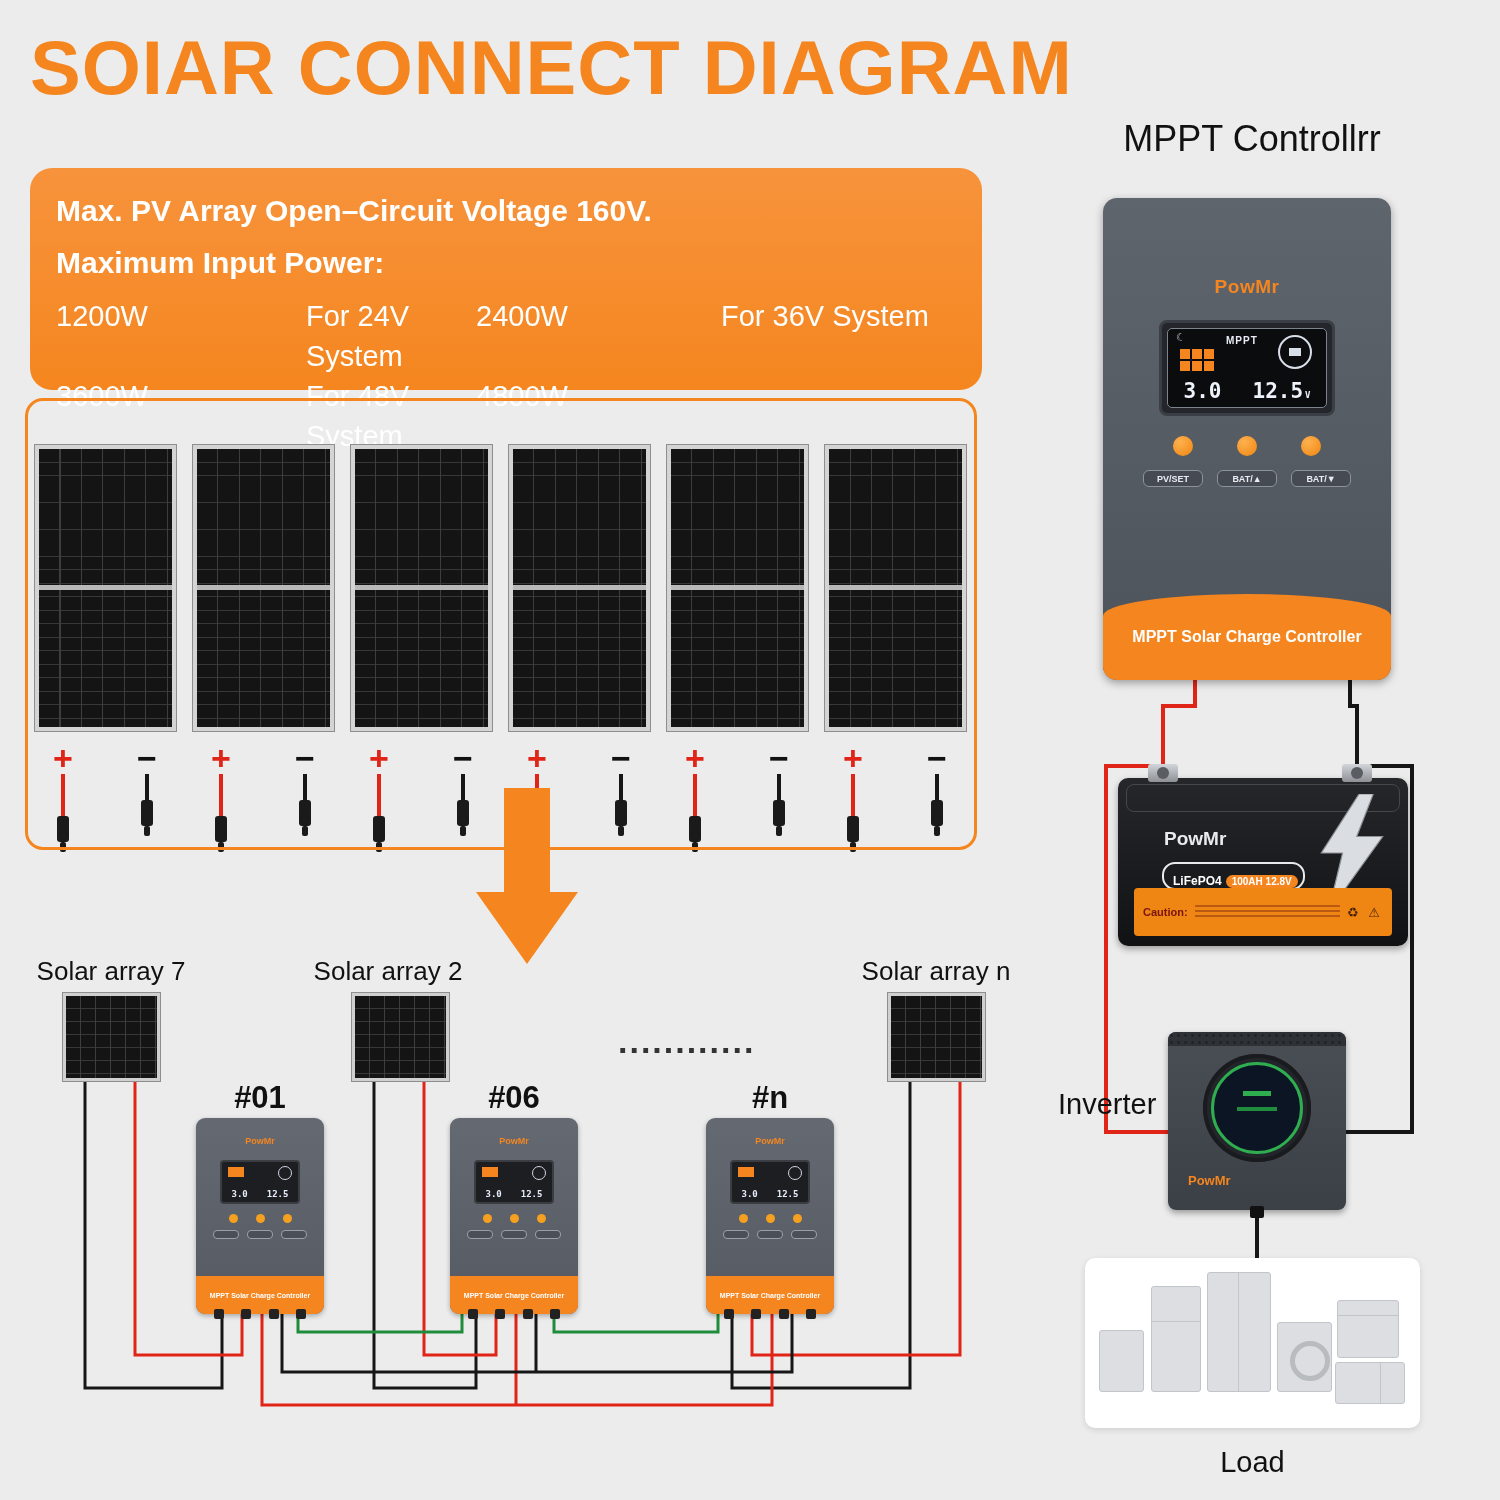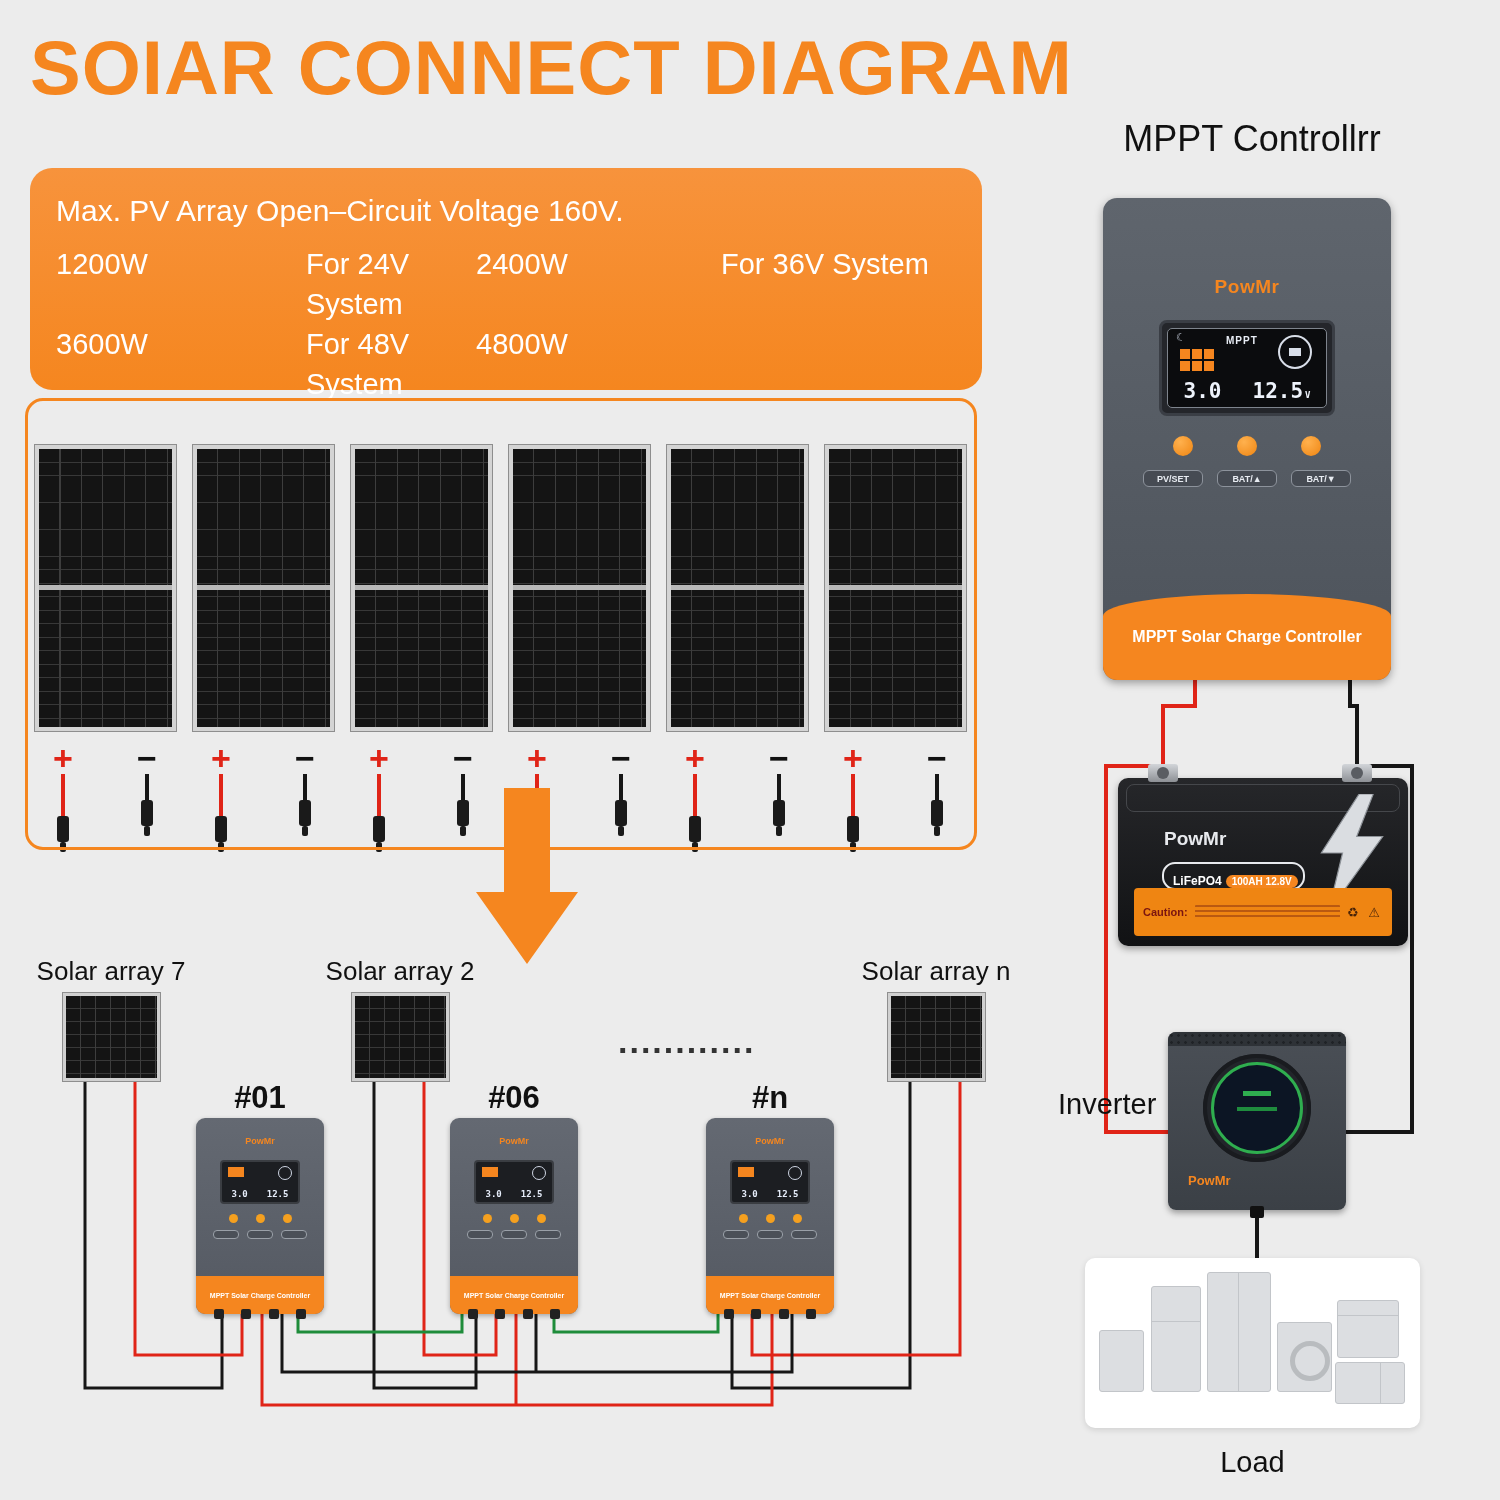--- a/index.html
+++ b/index.html
@@ -5,21 +5,21 @@
   html,body{margin:0;padding:0;background:#ececec;}
   .stage{position:relative;width:1500px;height:1500px;background:#ececec;font-family:"Liberation Sans",sans-serif;overflow:hidden;}
   .stage *{box-sizing:border-box;}
 
   
   .title{position:absolute;left:30px;top:24px;font-size:76px;font-weight:bold;color:#f5861f;letter-spacing:1px;white-space:nowrap;}
   .mppt-heading{position:absolute;left:1092px;top:118px;width:320px;text-align:center;font-size:36px;color:#111;}
 
   
   .specs{position:absolute;left:30px;top:168px;width:952px;height:222px;background:linear-gradient(#f7933c,#f5861f);border-radius:22px;color:#fff;padding:26px 26px 0 26px;}
-  .specs .l1{font-size:30px;font-weight:normal;}
+  .specs .l1{font-size:30px;font-weight:bold;}
   .specs .l2{font-size:30px;font-weight:bold;margin-top:18px;}
   .specs .rows{display:grid;grid-template-columns:250px 170px 245px 1fr;margin-top:16px;font-size:29px;line-height:40px;}
 
   
   .array-frame{position:absolute;left:25px;top:398px;width:952px;height:452px;border:3px solid #f5861f;border-radius:18px;}
   .pcol{position:absolute;top:445px;width:141px;height:360px;}
   .panel{position:absolute;left:0;top:0;width:141px;height:286px;background-color:#141414;border:4px solid #d4d4d4;box-shadow:0 0 0 1px #8e8e8e;
     background-image:
       repeating-linear-gradient(to right,transparent 0 20.5px,#3d3d3d 20.5px 21.5px),
       repeating-linear-gradient(to bottom,transparent 0 12.5px,#383838 12.5px 13.5px);}
@@ -188,20 +188,21 @@
       <path class="wk" d="M1357 766 H1412 V1132 H1346"></path>
       <path class="wk" d="M1257 1210 V1258"></path>
     </g>
   </svg>
 
   <div class="title">SOIAR CONNECT DIAGRAM</div>
   <div class="mppt-heading">MPPT Controllrr</div>
 
   <div class="specs">
     <div class="l1">Max. PV Array Open–Circuit Voltage 160V.</div>
+    <div class="l2">Maximum Input Power:</div>
     <div class="rows">
       <span>1200W</span>
       <span>For 24V System</span>
       <span>2400W</span>
       <span>For 36V System</span>
       <span>3600W</span>
       <span>For 48V System</span>
       <span>4800W</span>
     </div>
   </div>
@@ -233,21 +234,21 @@
     <span class="term plus">+</span>
     <span class="term minus">−</span>
   </div>
   <div class="pcol" style="left:825px">
     <div class="panel"></div>
     <span class="term plus">+</span>
     <span class="term minus">−</span>
   </div>
 
   <div class="mini-label" style="left:31px">Solar array 7</div>
-  <div class="mini-label" style="left:320px">Solar array 2</div>
+  <div class="mini-label" style="left:308px">Solar array 2</div>
   <div class="mini-label" style="left:856px">Solar array n</div>
   <div class="mini-panel" style="left:63px"></div>
   <div class="mini-panel" style="left:352px"></div>
   <div class="mini-panel" style="left:888px"></div>
   <div class="dots">............</div>
 
   <div class="ctl-label" style="left:196px">#01</div>
   <div class="ctl-label" style="left:450px">#06</div>
   <div class="ctl-label" style="left:706px">#n</div>
 

